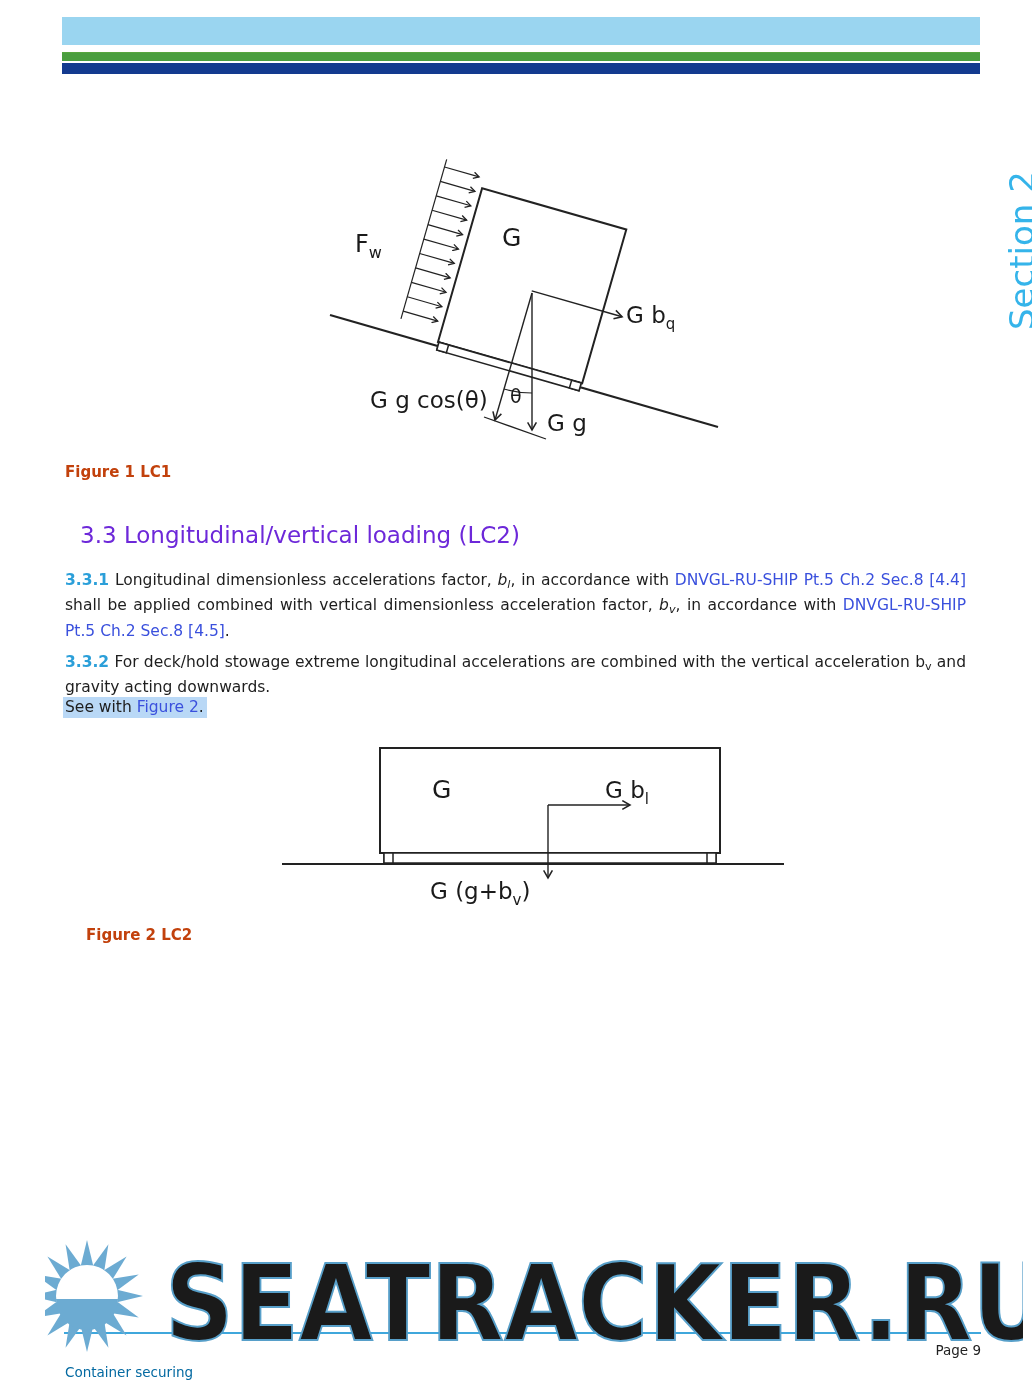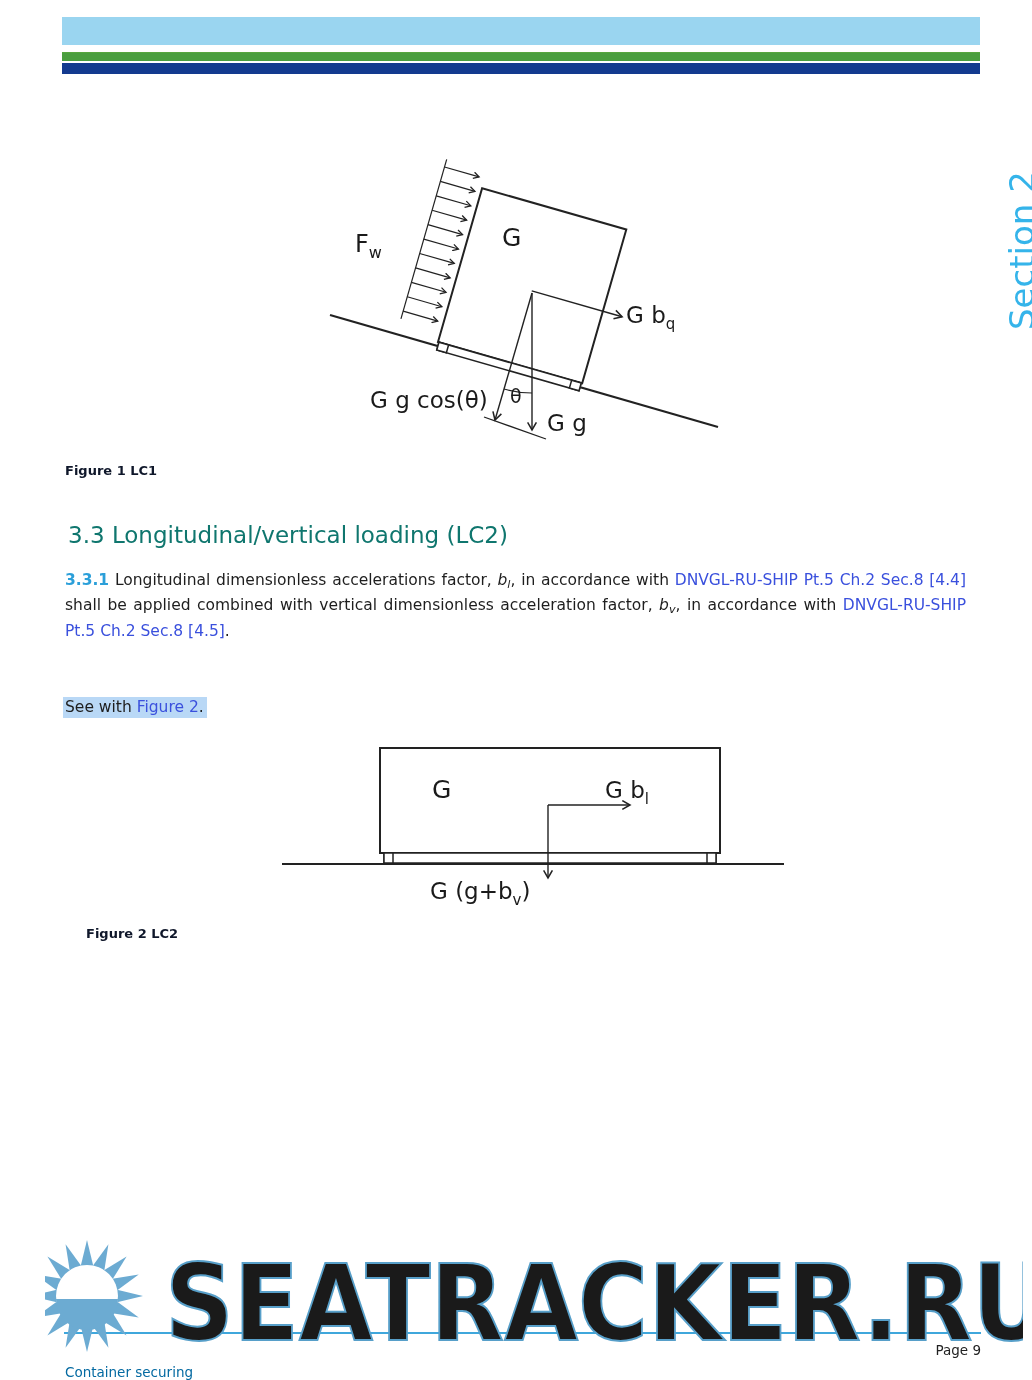--- a/index.html
+++ b/index.html
@@ -13,24 +13,24 @@
   
   .section-tab{position:absolute;left:1002px;top:150px;width:30px;height:185px;overflow:hidden;}
   .section-tab span{position:absolute;left:0;top:180px;transform-origin:0 0;transform:rotate(-90deg);
         white-space:nowrap;font-size:34px;color:#35b4ea;}
   
   .fig-svg{position:absolute;}
   .fig1{left:300px;top:150px;}
   .fig2{left:270px;top:738px;}
   svg text{font-family:"DejaVu Sans","Liberation Sans",sans-serif;fill:#1a1a1a;}
   
-  .caption{position:absolute;left:65px;font-size:13px;font-weight:bold;color:#0f172a;}
+  .caption{position:absolute;left:65px;font-size:15px;font-weight:bold;color:#c2410c;}
   .caption1{top:463px;}
   .caption2{top:926px;margin-left:21px;}
-  .heading{position:absolute;left:68px;top:522px;font-size:23px;color:#0f766e;}
+  .heading{position:absolute;left:80px;top:522px;font-size:23px;color:#6d28d9;}
   .para{position:absolute;left:65px;width:901px;font-size:15.5px;line-height:21.5px;text-align:justify;}
   .para-331{top:570px;}
   .para-332{top:652px;}
   .see-also{position:absolute;left:63px;top:697px;font-size:15.5px;line-height:21.5px;}
   .num{color:#2b9fd9;font-weight:bold;}
   .doclink{color:#3a50dd;text-decoration:none;cursor:pointer;}
   .sub{font-size:0.72em;vertical-align:-0.25em;}
   .hl{background:#b9d8f6;padding:1px 3px 2px 2px;}
   
   .footer-rule{position:absolute;left:64px;top:1332px;width:917px;height:2px;background:#3fa7dc;z-index:1;}
@@ -103,20 +103,21 @@
     <text x="210" y="253" font-size="19">θ</text>
     <text x="247" y="281" font-size="23">G g</text>
   </svg>
 
   <div class="caption caption1">Figure 1 LC1</div>
 
   <div class="heading">3.3 Longitudinal/vertical loading (LC2)</div>
 
   <div class="para para-331"><span class="num">3.3.1</span><span> Longitudinal dimensionless accelerations factor, </span><i><span>b</span><span class="sub">l</span></i><span>, in accordance with </span><a class="doclink">DNVGL-RU-SHIP Pt.5 Ch.2 Sec.8 [4.4]</a><span> shall be applied combined with vertical dimensionless acceleration factor, </span><i><span>b</span><span class="sub">v</span></i><span>, in accordance with </span><a class="doclink">DNVGL-RU-SHIP Pt.5 Ch.2 Sec.8 [4.5]</a><span>.</span></div>
 
+  <div class="para para-332"><span class="num">3.3.2</span><span> For deck/hold stowage extreme longitudinal accelerations are combined with the vertical acceleration b</span><span class="sub">v</span><span> and gravity acting downwards.</span></div>
 
   <div class="see-also"><span class="hl"><span>See with </span><a class="doclink">Figure 2</a><span>.</span></span></div>
 
   <svg class="fig-svg fig2" width="520" height="175" viewBox="0 0 520 175">
     <defs>
       <marker id="arr2" viewBox="0 0 10 10" refX="8" refY="5" markerWidth="11" markerHeight="11" orient="auto" markerUnits="userSpaceOnUse">
         <path d="M1,1 L8,5 L1,9" fill="none" stroke="#222" stroke-width="1.4"></path>
       </marker>
     </defs>
     <line x1="12" y1="126" x2="514" y2="126" stroke="#222" stroke-width="2.2"></line>

